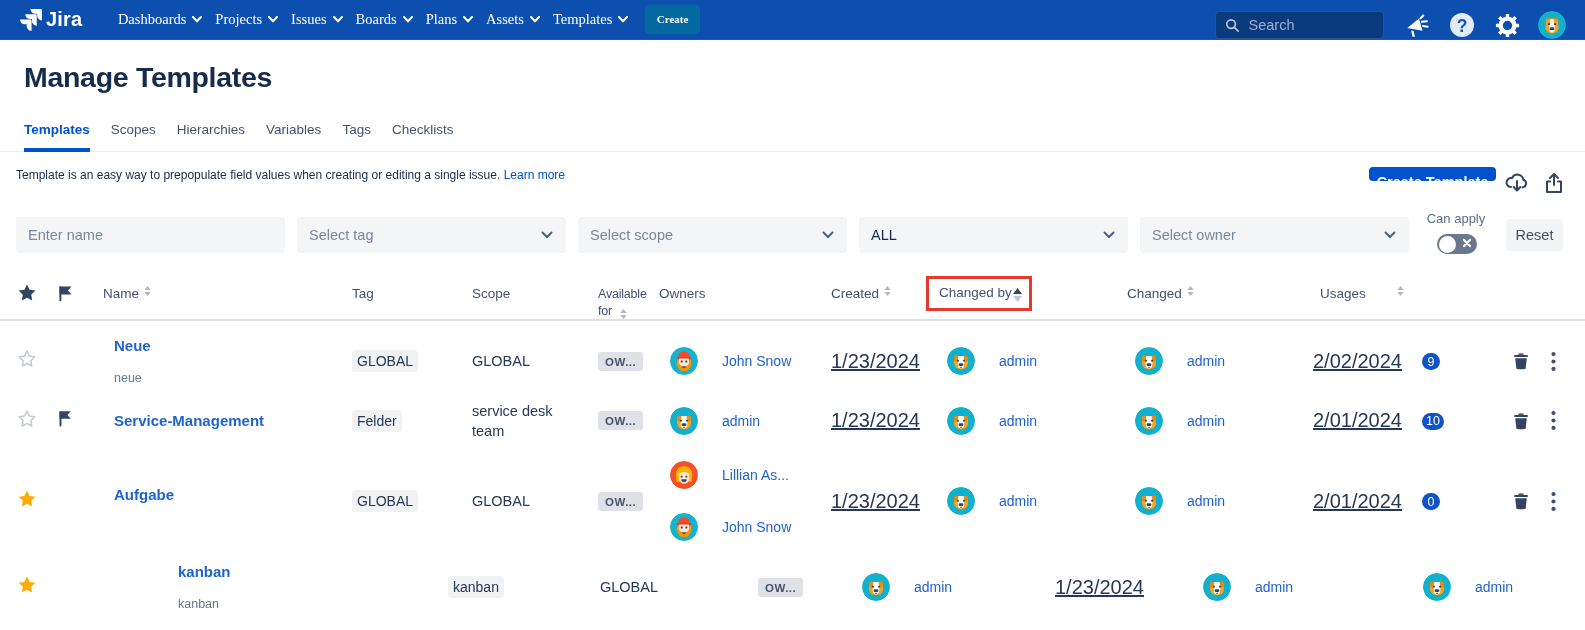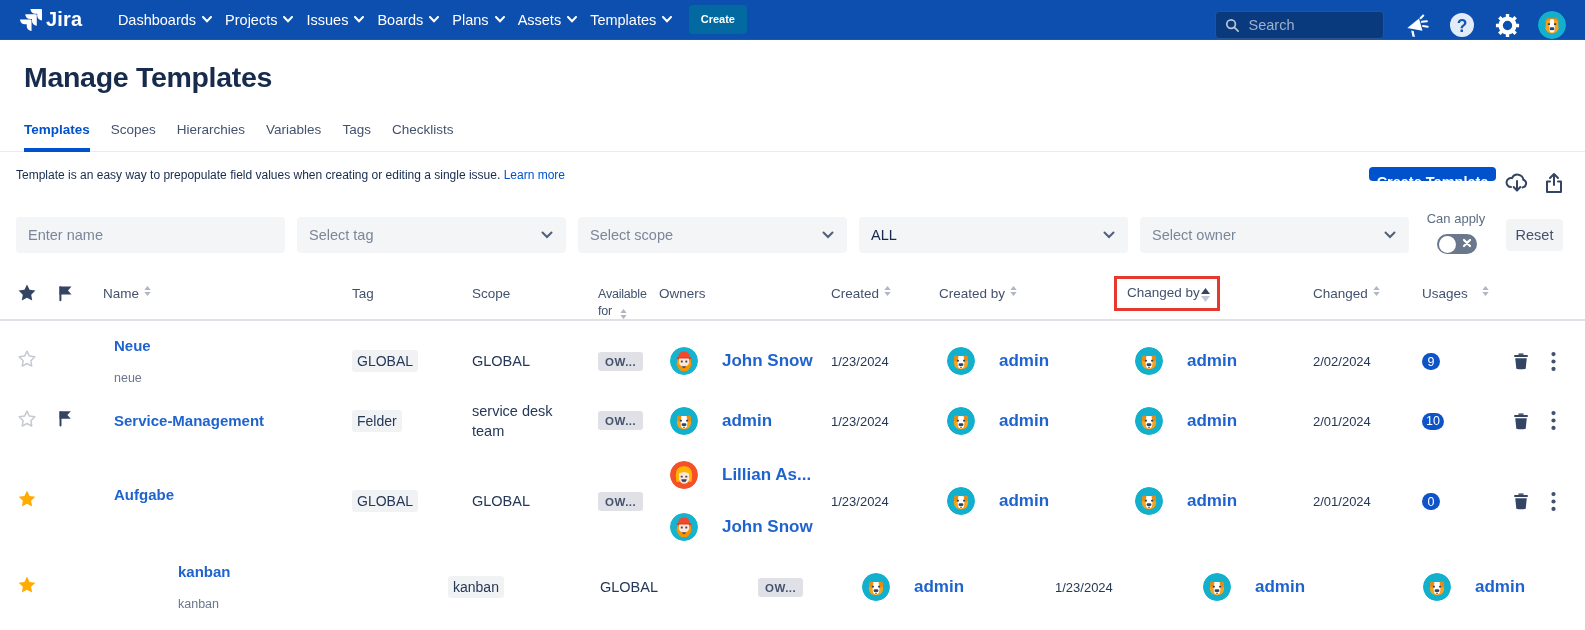--- a/index.html
+++ b/index.html
@@ -4,21 +4,21 @@
 <style>
 * { margin:0; padding:0; box-sizing:border-box; }
 html,body { width:1585px; height:630px; overflow:hidden; background:#fff;
   font-family:"Liberation Sans", sans-serif; }
 
 .nav { height:40px; background:#0d4fae; display:flex; align-items:center;
   border-bottom:1px solid #42506b; position:relative; }
 .logo { display:flex; align-items:center; margin-left:20px; }
 .logo svg { display:block; }
 .logo .word { color:#fff; font-size:20px; font-weight:bold; margin-left:4px; letter-spacing:0.2px; }
-.navitems { display:flex; align-items:center; margin-left:29px; gap:0; }
+.navitems { display:flex; align-items:center; margin-left:29px; gap:0;font-family:Liberation Serif, serif; }
 .navitem { color:#fff; font-size:14.5px; display:flex; align-items:center; padding:0 6.5px; }
 .navitem .chev { margin-left:6px; }
 .createbtn { background:#0369a1; color:#fff; font-size:11px; font-weight:bold;
   border-radius:4px; height:29px; line-height:29px; padding:0 12px; margin-left:10px; }
 .navright { position:absolute; right:0; top:0; height:50px; display:flex; align-items:center; }
 .search { width:169px; height:28px; background:#0a3a7e; border:1px solid #29538f; border-radius:4px;
   display:flex; align-items:center; margin-right:11px; }
 .search .mag { margin-left:9px; }
 .search .ph { color:#9fb0cb; font-size:14.5px; margin-left:9px; }
 .navicon { width:28px; display:flex; justify-content:center; margin:0 8.5px; }
@@ -73,23 +73,23 @@
 .availhead { line-height:17px; white-space:nowrap; font-size:12.5px; letter-spacing:-0.2px; }
 .availhead .sorticon { vertical-align:2px; }
 
 .r { border-bottom:0; }
 .name { line-height:17px; } .name a { color:#1f63cf; font-weight:bold; font-size:15px; text-decoration:none; }
 .sub { color:#6b778c; font-size:12.5px; margin-top:17px; }
 .chip { display:inline-block; background:#f1f2f4; border-radius:3px; padding:3px 5px; font-size:14px; color:#253858; }
 .owchip { display:inline-block; background:#dfe1e6; border-radius:3px; padding:4px 7px 3px;
   font-size:11.5px; font-weight:bold; color:#42526e; letter-spacing:0.5px; }
 .scope { font-size:14.5px; color:#253858; line-height:20px; }
-.date { font-size:13px; color:#253858; }
+.date { font-size:20px; color:#253858;text-decoration:underline; }
 .userlink { display:flex; align-items:center; }
-.userlink a { color:#1f63cf; font-weight:bold; font-size:17px; text-decoration:none; }
+.userlink a { color:#1f63cf; font-weight:normal; font-size:14px; text-decoration:none; }
 .userlink .avatar28 { margin-right:24px; flex:none; }
 .badge { min-width:18px; height:17px; border-radius:9px; background:#0e53c8; color:#fff;
   font-size:12.5px; display:inline-flex; align-items:center; justify-content:center; padding:0 4px; }
 .acts { display:flex; align-items:center; }
 </style>
 </head>
 <body>
 <svg width="0" height="0" style="position:absolute">
 <defs>
 <symbol id="dog" viewBox="0 0 28 28">
@@ -314,28 +314,20 @@
       </div>
     <div class="c-owner" style="padding-left:3px">Owners</div>
     <div class="c-created">Created<span class="sorticon">
           <svg width="7" height="4" viewBox="0 0 8 5">
             <path fill="#b0b7c3" d="M4 0 L8 5 L0 5 Z"></path>
           </svg>
           <svg width="7" height="4" viewBox="0 0 8 5">
             <path fill="#b0b7c3" d="M4 5 L0 0 L8 0 Z"></path>
           </svg>
         </span></div>
-    <div class="c-cby">Created by<span class="sorticon">
-          <svg width="7" height="4" viewBox="0 0 8 5">
-            <path fill="#b0b7c3" d="M4 0 L8 5 L0 5 Z"></path>
-          </svg>
-          <svg width="7" height="4" viewBox="0 0 8 5">
-            <path fill="#b0b7c3" d="M4 5 L0 0 L8 0 Z"></path>
-          </svg>
-        </span></div>
     <div class="c-chby">
         <span class="redbox">Changed by<span class="sortact">
             <svg width="9" height="6" viewBox="0 0 9 6">
               <path fill="#344563" d="M4.5 0 L9 6 L0 6 Z"></path>
             </svg>
             <svg width="9" height="6" viewBox="0 0 9 6">
               <path fill="#c3c9d3" d="M4.5 6 L0 0 L9 0 Z"></path>
             </svg>
           </span></span>
       </div>

